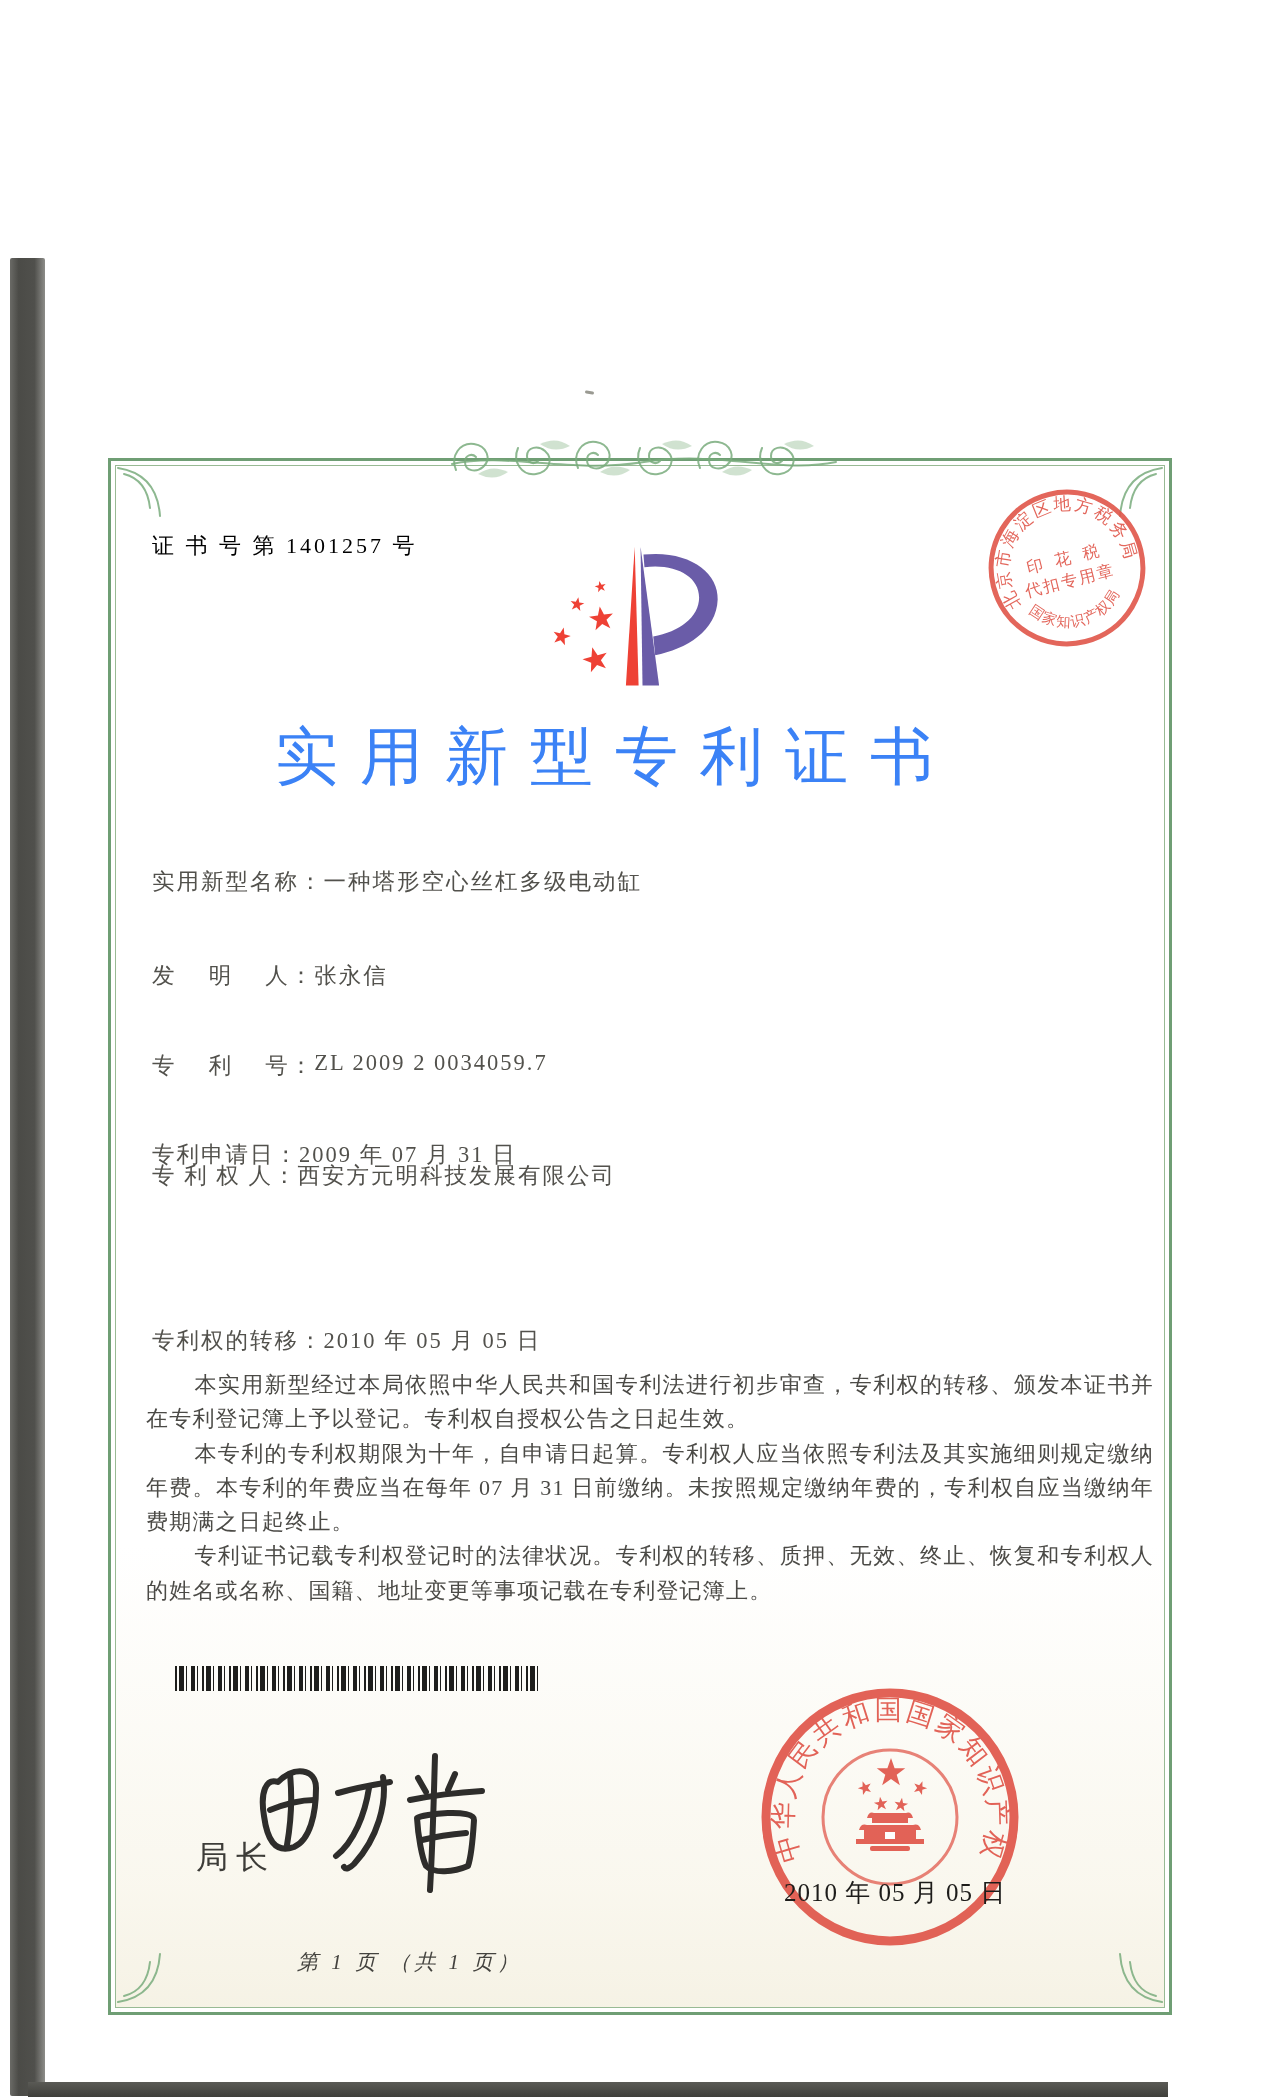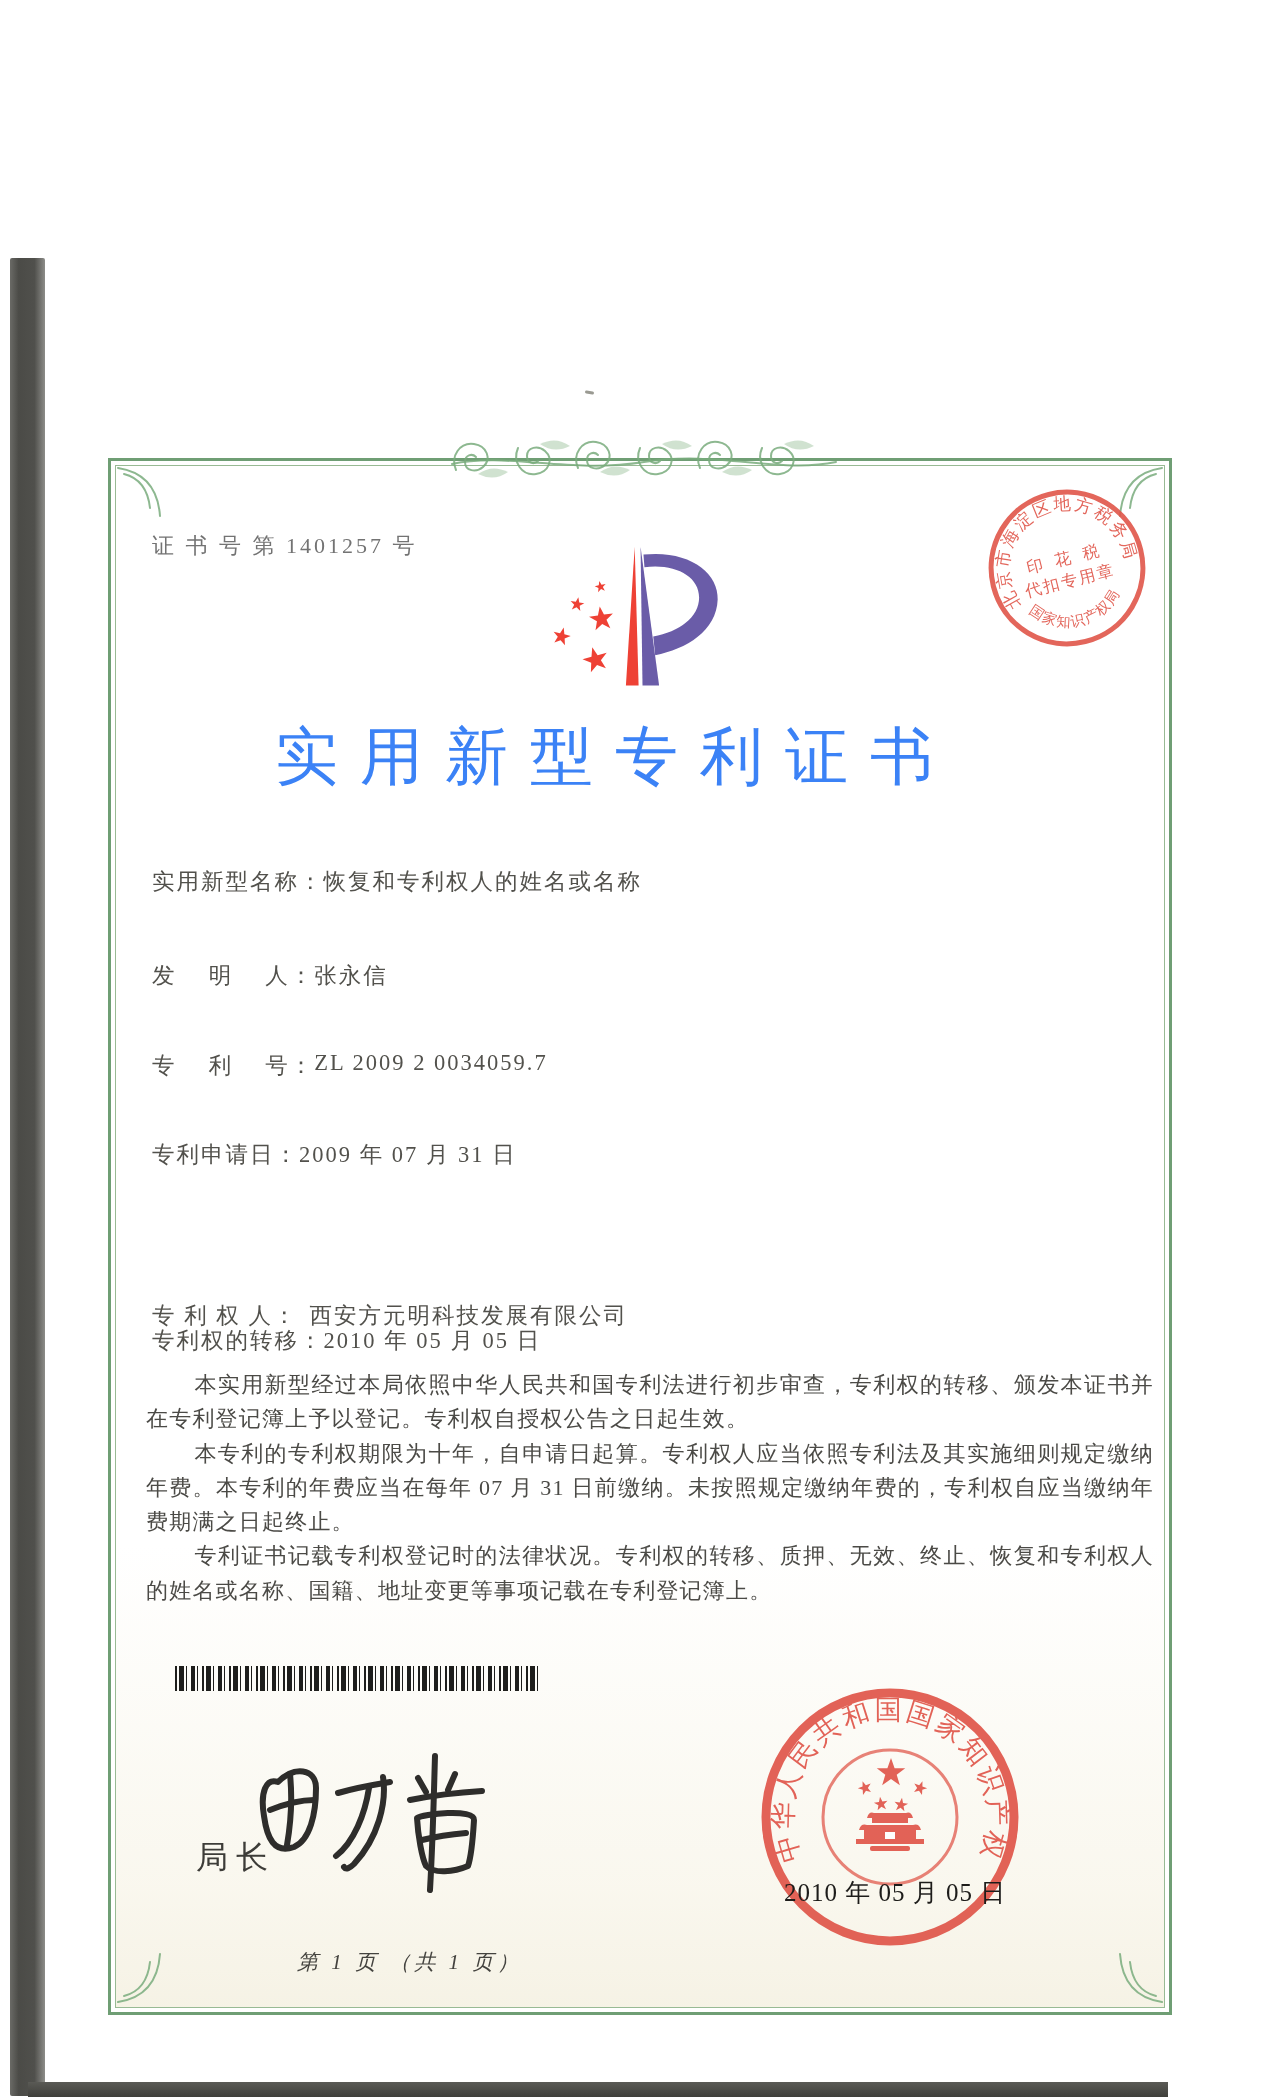--- a/index.html
+++ b/index.html
@@ -29,21 +29,21 @@
   .frame-inner{
     position:absolute;left:4px;top:4px;right:4px;bottom:4px;
     border:1px solid #98ba94;
     background:linear-gradient(180deg,rgba(255,255,255,0) 70%,rgba(243,238,218,0.45) 92%,rgba(238,232,208,0.55) 100%);
   }
   .ornament{position:absolute;pointer-events:none;}
   .ornament path{stroke:#79ab7c;fill:none;stroke-width:2;stroke-linecap:round;opacity:.85;}
   .ornament .leaf{fill:#a9cba9;stroke:none;opacity:.55;}
   
   .cert-number{
-    position:absolute;left:152px;top:531px;font-size:22px;letter-spacing:3px;color:#737373;
+    position:absolute;left:152px;top:531px;font-size:22px;letter-spacing:3px;color:#000000;
   }
   .logo{position:absolute;left:540px;top:536px;width:205px;height:168px;}
   .title{
     position:absolute;left:140px;top:714px;width:950px;text-align:center;
     font-size:63px;letter-spacing:22px;color:#3b82f6;font-weight:500;
   }
   
   .field-row{
     position:absolute;left:152px;display:flex;font-size:22.5px;color:#52514c;
     letter-spacing:2px;white-space:pre;text-align:right;
@@ -138,32 +138,32 @@
   <use href="#star" fill="#ee4135" transform="translate(62,51) scale(0.6) rotate(-12)"></use>
   <use href="#star" fill="#ee4135" transform="translate(38,69) scale(0.75) rotate(10)"></use>
   <use href="#star" fill="#ee4135" transform="translate(63,84) scale(1.3) rotate(-8)"></use>
   <use href="#star" fill="#ee4135" transform="translate(22,102) scale(0.95) rotate(14)"></use>
   <use href="#star" fill="#ee4135" transform="translate(57,126) scale(1.35) rotate(-15)"></use>
 </svg>
 
 <div class="title">实用新型专利证书</div>
 
 <div class="field-row" style="top:866px;">
-  <span class="label">实用新型名称：</span><span class="value">恢复和专利权人的姓名或名称</span>
+  <span class="label">实用新型名称：</span><span class="value">一种塔形空心丝杠多级电动缸</span>
 </div>
 <div class="field-row" style="top:960px;">
   <span class="label">发　 明　 人：</span><span class="value">张永信</span>
 </div>
 <div class="field-row" style="top:1050px;">
   <span class="label">专　 利　 号：</span><span class="value">ZL 2009 2 0034059.7</span>
 </div>
 <div class="field-row" style="top:1139px;">
   <span class="label">专利申请日：</span><span class="value">2009 年 07 月 31 日</span>
 </div>
-<div class="field-row" style="top:1300px;gap:12px;">
+<div class="field-row" style="top:1160px;">
   <span class="label">专 利 权 人：</span><span class="value">西安方元明科技发展有限公司</span>
 </div>
 <div class="field-row" style="top:1325px;">
   <span class="label">专利权的转移：</span><span class="value">2010 年 05 月 05 日</span>
 </div>
 
 <div class="body-text">
   <p>本实用新型经过本局依照中华人民共和国专利法进行初步审查，专利权的转移、颁发本证书并在专利登记簿上予以登记。专利权自授权公告之日起生效。</p>
   <p>本专利的专利权期限为十年，自申请日起算。专利权人应当依照专利法及其实施细则规定缴纳年费。本专利的年费应当在每年 07 月 31 日前缴纳。未按照规定缴纳年费的，专利权自应当缴纳年费期满之日起终止。</p>
   <p>专利证书记载专利权登记时的法律状况。专利权的转移、质押、无效、终止、恢复和专利权人的姓名或名称、国籍、地址变更等事项记载在专利登记簿上。</p>

